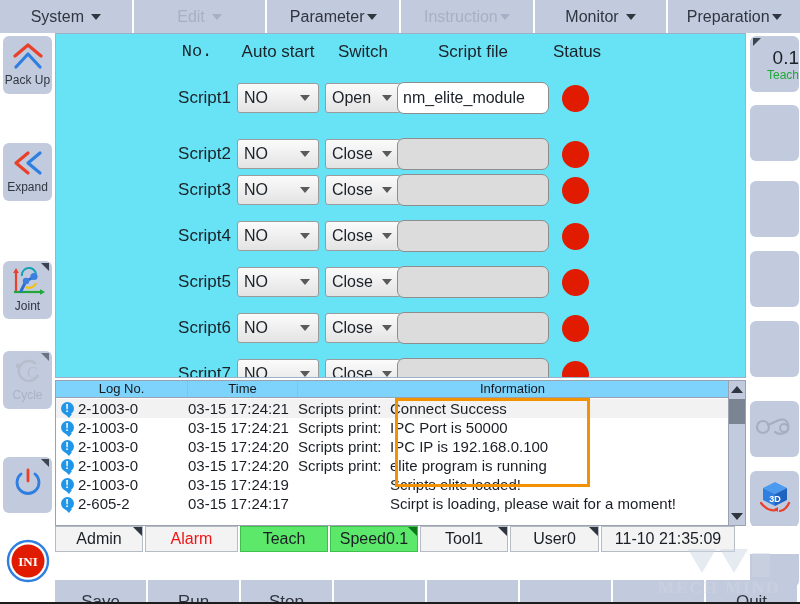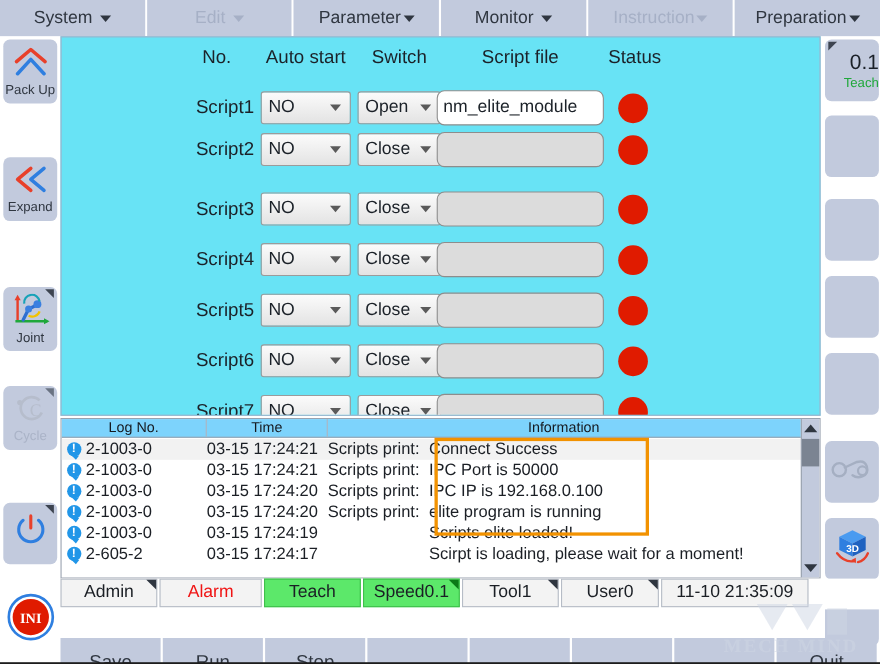--- a/index.html
+++ b/index.html
@@ -376,26 +376,26 @@
         <span class="menu-caret"></span>
       </div>
       <div class="menu-item disabled">
         <span>Edit</span>
         <span class="menu-caret"></span>
       </div>
       <div class="menu-item tight">
         <span>Parameter</span>
         <span class="menu-caret"></span>
       </div>
+      <div class="menu-item disabled tight">
+        <span>Instruction</span>
+        <span class="menu-caret"></span>
+      </div>
       <div class="menu-item">
         <span>Monitor</span>
-        <span class="menu-caret"></span>
-      </div>
-      <div class="menu-item disabled tight">
-        <span>Instruction</span>
         <span class="menu-caret"></span>
       </div>
       <div class="menu-item tight">
         <span>Preparation</span>
         <span class="menu-caret"></span>
       </div>
     </div>
 
   <div id="left-rail">
 
@@ -508,41 +508,41 @@
         </svg>
       </span>
     </div>
 
     <div class="rail-btn" style="top:508px;height:46px;left:4px;"></div>
 
   </div>
 
   <div id="main-panel">
     <div id="grid-head">
-      <div class="hcell" style="left:107px;width:68px;">No.</div>
+      <div class="hcell" style="left:107px;width:68px;font-family:Liberation Mono, monospace;">No.</div>
       <div class="hcell" style="left:176px;width:92px;">Auto start</div>
       <div class="hcell" style="left:269px;width:76px;">Switch</div>
       <div class="hcell" style="left:341px;width:152px;">Script file</div>
       <div class="hcell" style="left:481px;width:80px;">Status</div>
     </div>
     <div id="script-rows">
         <div class="srow" style="top: 41px;">
           <div class="srow-label">Script1</div>
           <div class="combo autostart">
             <span class="cb-text">NO</span>
             <span class="cb-caret"></span>
           </div>
           <div class="combo switch">
             <span class="cb-text">Open</span>
             <span class="cb-caret"></span>
           </div>
           <div class="filefield filled">nm_elite_module</div>
           <div class="statuslamp" style="background: rgb(224, 27, 0);"></div>
         </div>
-        <div class="srow" style="top: 79px;">
+        <div class="srow" style="top: 97px;">
           <div class="srow-label">Script2</div>
           <div class="combo autostart">
             <span class="cb-text">NO</span>
             <span class="cb-caret"></span>
           </div>
           <div class="combo switch">
             <span class="cb-text">Close</span>
             <span class="cb-caret"></span>
           </div>
           <div class="filefield"></div>

